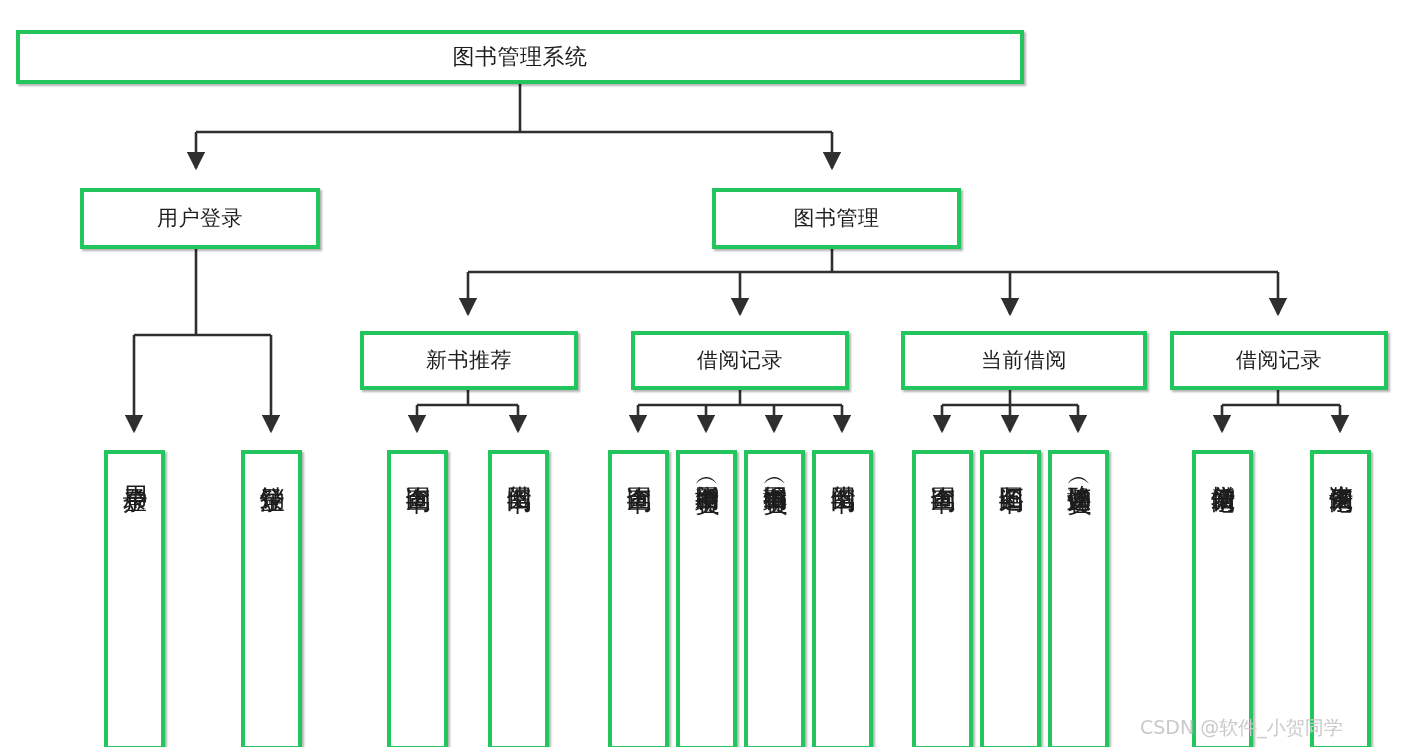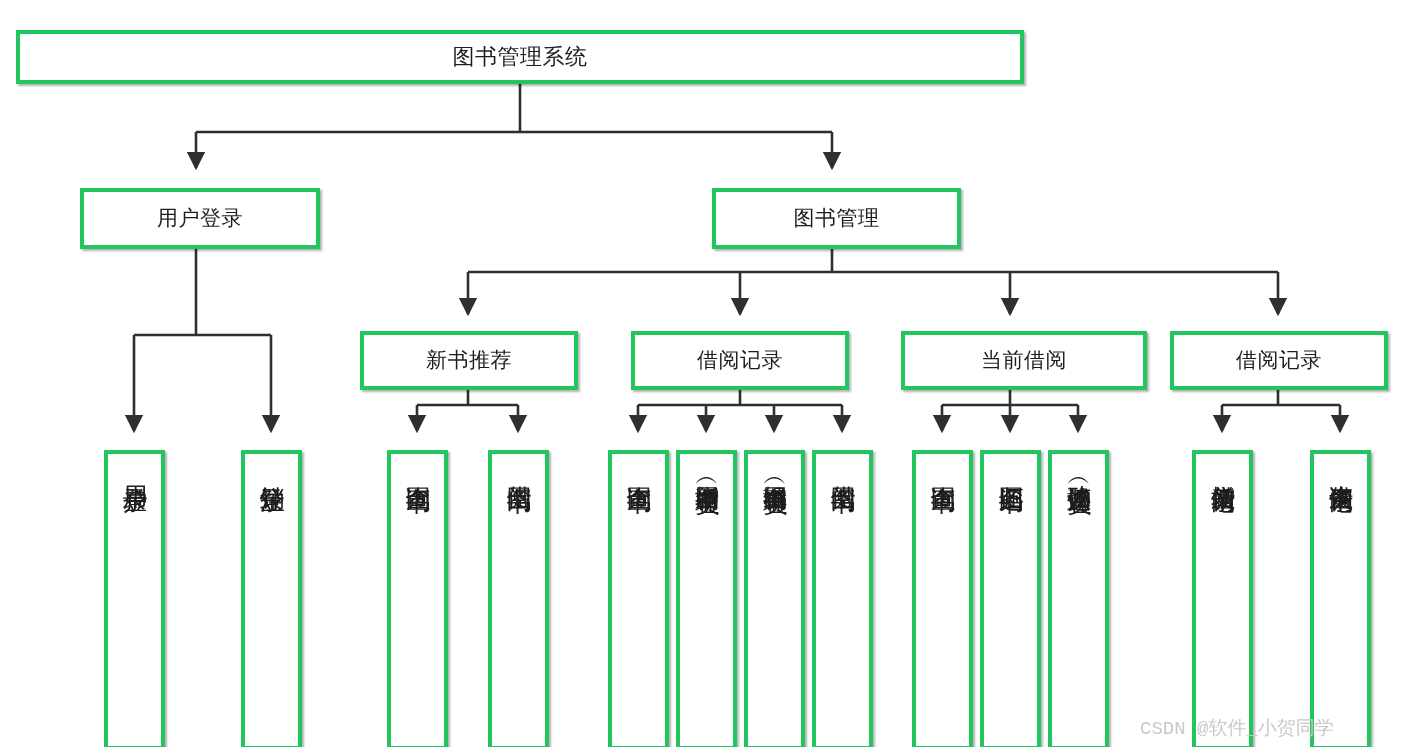--- a/index.html
+++ b/index.html
@@ -189,15 +189,15 @@
     <span class="label">确认归还（管理员）</span>
   </div>
 
   <div class="node vert tall" style="left:1192px; top:434px; width:61px; height:300px;">
     <span class="label">新增借阅记录</span>
   </div>
   <div class="node vert tall" style="left:1310px; top:434px; width:61px; height:300px;">
     <span class="label">查询借阅记录</span>
   </div>
 
-  <div class="watermark" style="left:1140px; top:715px;font-family:Liberation Mono, monospace;">CSDN @软件_小贺同学</div>
+  <div class="watermark" style="left:1140px; top:715px;">CSDN @软件_小贺同学</div>
 
 </div>
 
 </body></html>

